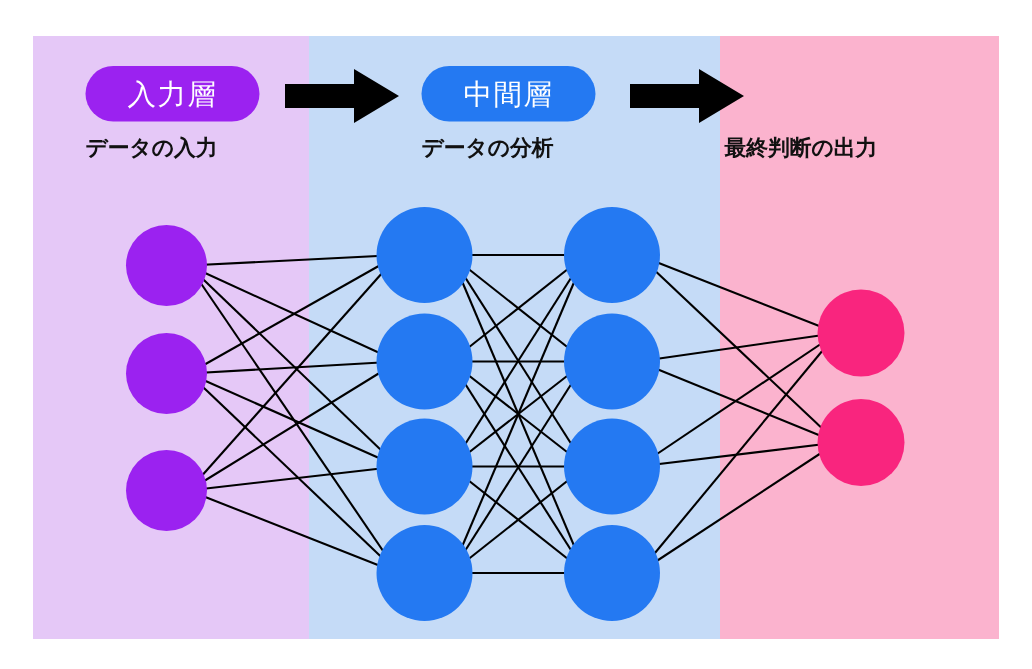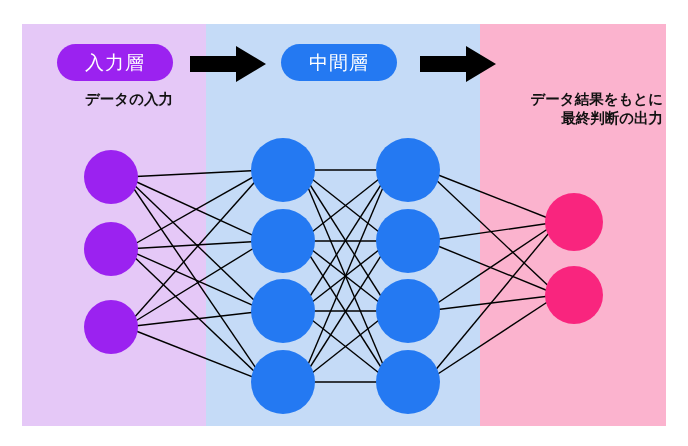--- a/index.html
+++ b/index.html
@@ -58,21 +58,21 @@
   #pill-input  { left: 57px;  top: 44px; width: 116px; background: #9B22F0; }
   #pill-hidden { left: 281px; top: 44px; width: 116px; background: #2479F2; text-align: center; }
   #pill-output { left: 513px; top: 44px; width: 116px; background: #EE1C70; }
 
   .caption {
     position: absolute;
     color: #111111;
     font-size: 14.5px;
     font-weight: bold;
     line-height: 19px;
-    text-align: right;
+    text-align: left;
     white-space: nowrap;
   }
   #caption-input  { left: 57px;  top: 90px; width: 116px; }
   #caption-hidden { left: 281px; top: 90px; width: 116px; }
   #caption-output { left: 483px; top: 90px; width: 180px; }
 
   .arrow {
     position: absolute;
     top: 46px;
     width: 76px;
@@ -158,26 +158,28 @@
 
     <div class="arrow" id="arrow-1">
       <svg viewBox="0 0 76 36" preserveAspectRatio="none">
         <polygon points="0,10 46,10 46,0 76,18 46,36 46,26 0,26" fill="#000000"></polygon>
       </svg>
     </div>
 
     <div class="pill" id="pill-hidden" style="background: rgb(36, 121, 242);">
       <span>中間層</span>
     </div>
+    <div class="caption" id="caption-hidden">
+      <div>データの分析</div>
+    </div>
 
     <div class="arrow" id="arrow-2">
       <svg viewBox="0 0 76 36" preserveAspectRatio="none">
         <polygon points="0,10 46,10 46,0 76,18 46,36 46,26 0,26" fill="#000000"></polygon>
       </svg>
     </div>
 
     <div class="caption" id="caption-output">
-      <div>データ結果をもとに</div>
       <div>最終判断の出力</div>
     </div>
 
   </div>
 </div>
 
 </body></html>

